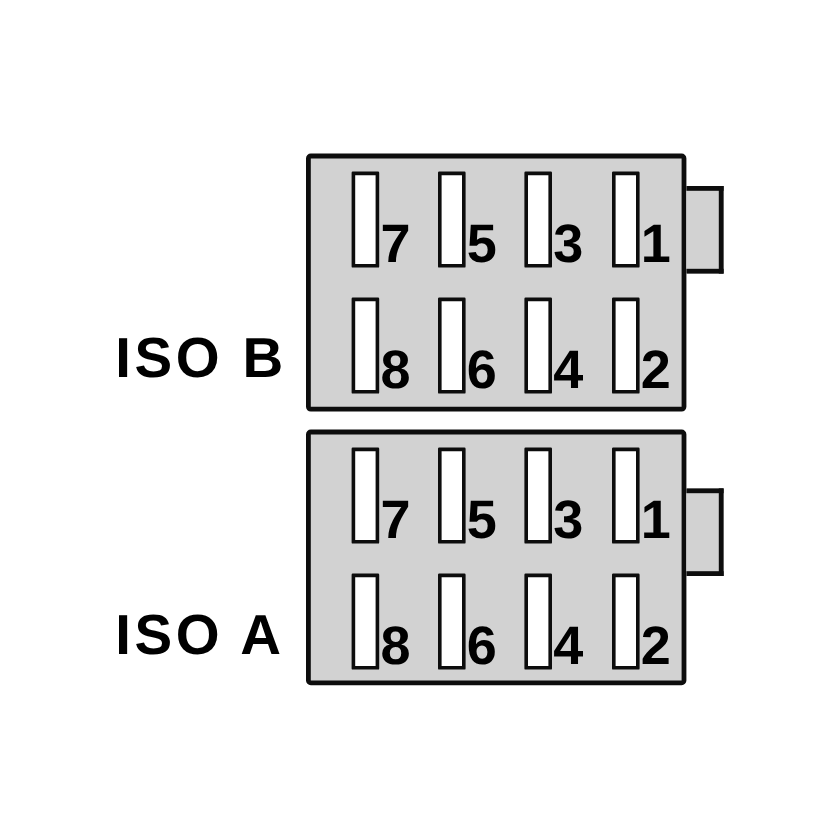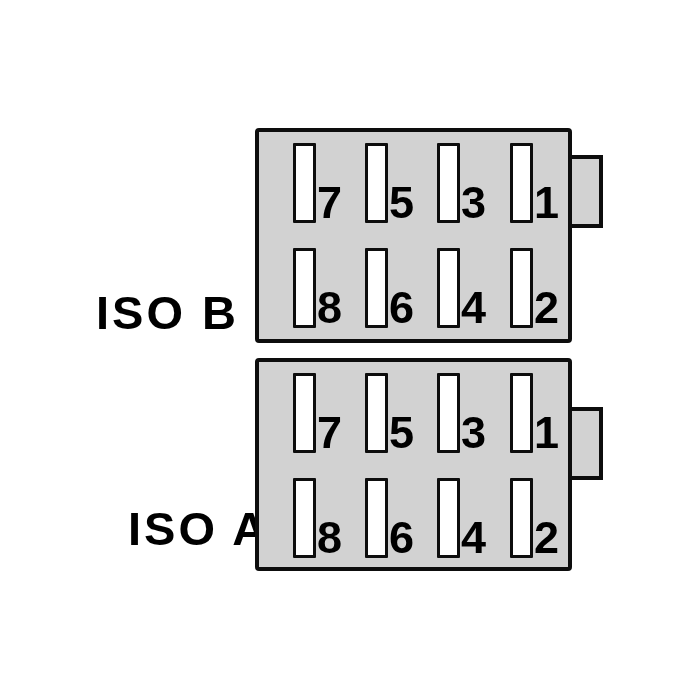--- a/index.html
+++ b/index.html
@@ -74,22 +74,22 @@
   }
   .connector-label {
     position: absolute;
     font-size: 47px;
     font-weight: bold;
     line-height: 1;
     letter-spacing: 3px;
     color: var(--text);
     white-space: nowrap;
   }
-  #label-iso-b { left: 96px; top: 289px; }
-  #label-iso-a { left: 96px; top: 505px; margin-left: 32px; }
+  #label-iso-b { left: 96px; top: 274px; }
+  #label-iso-a { left: 96px; top: 505px; }
 </style>
 </head>
 <body>
 
 <div class="canvas">
 
   <div class="connector-label" id="label-iso-b">ISO B</div>
 
   <div class="connector" id="connector-iso-b">
     <div class="key-tab"></div>

